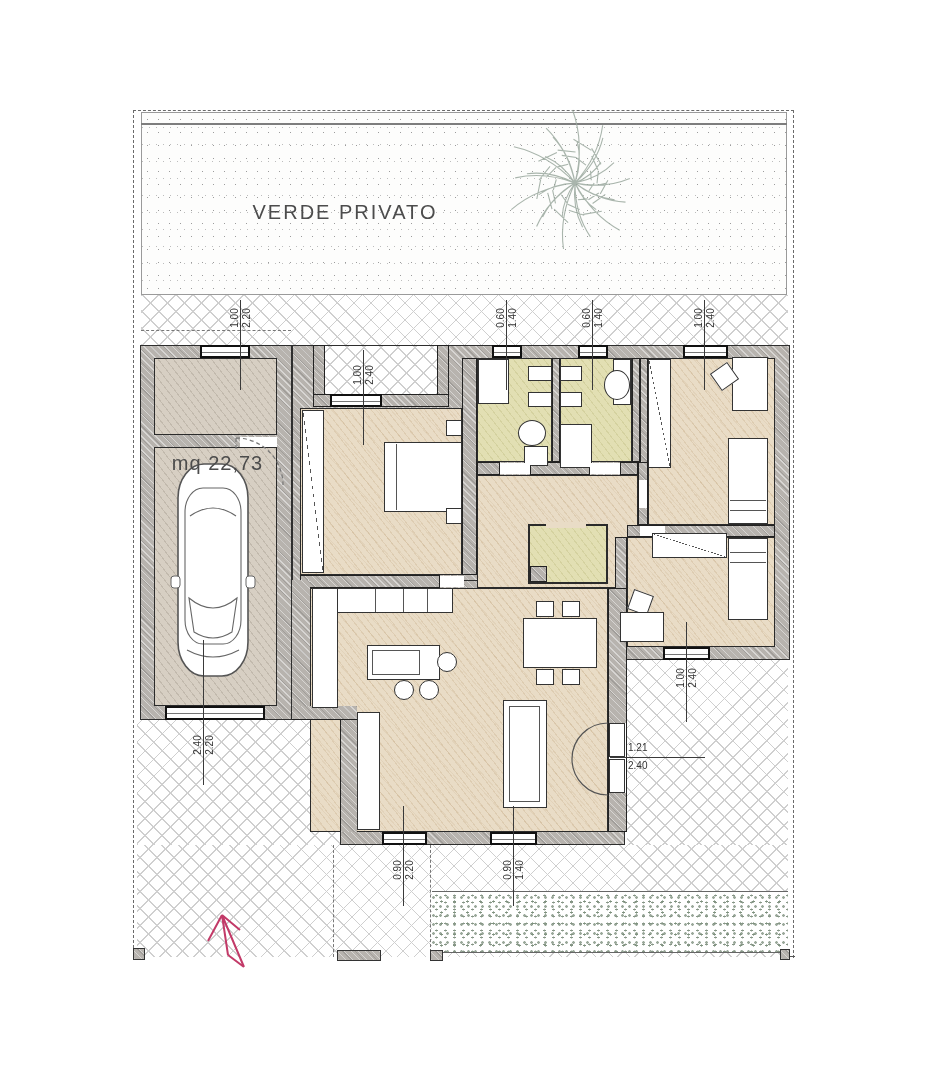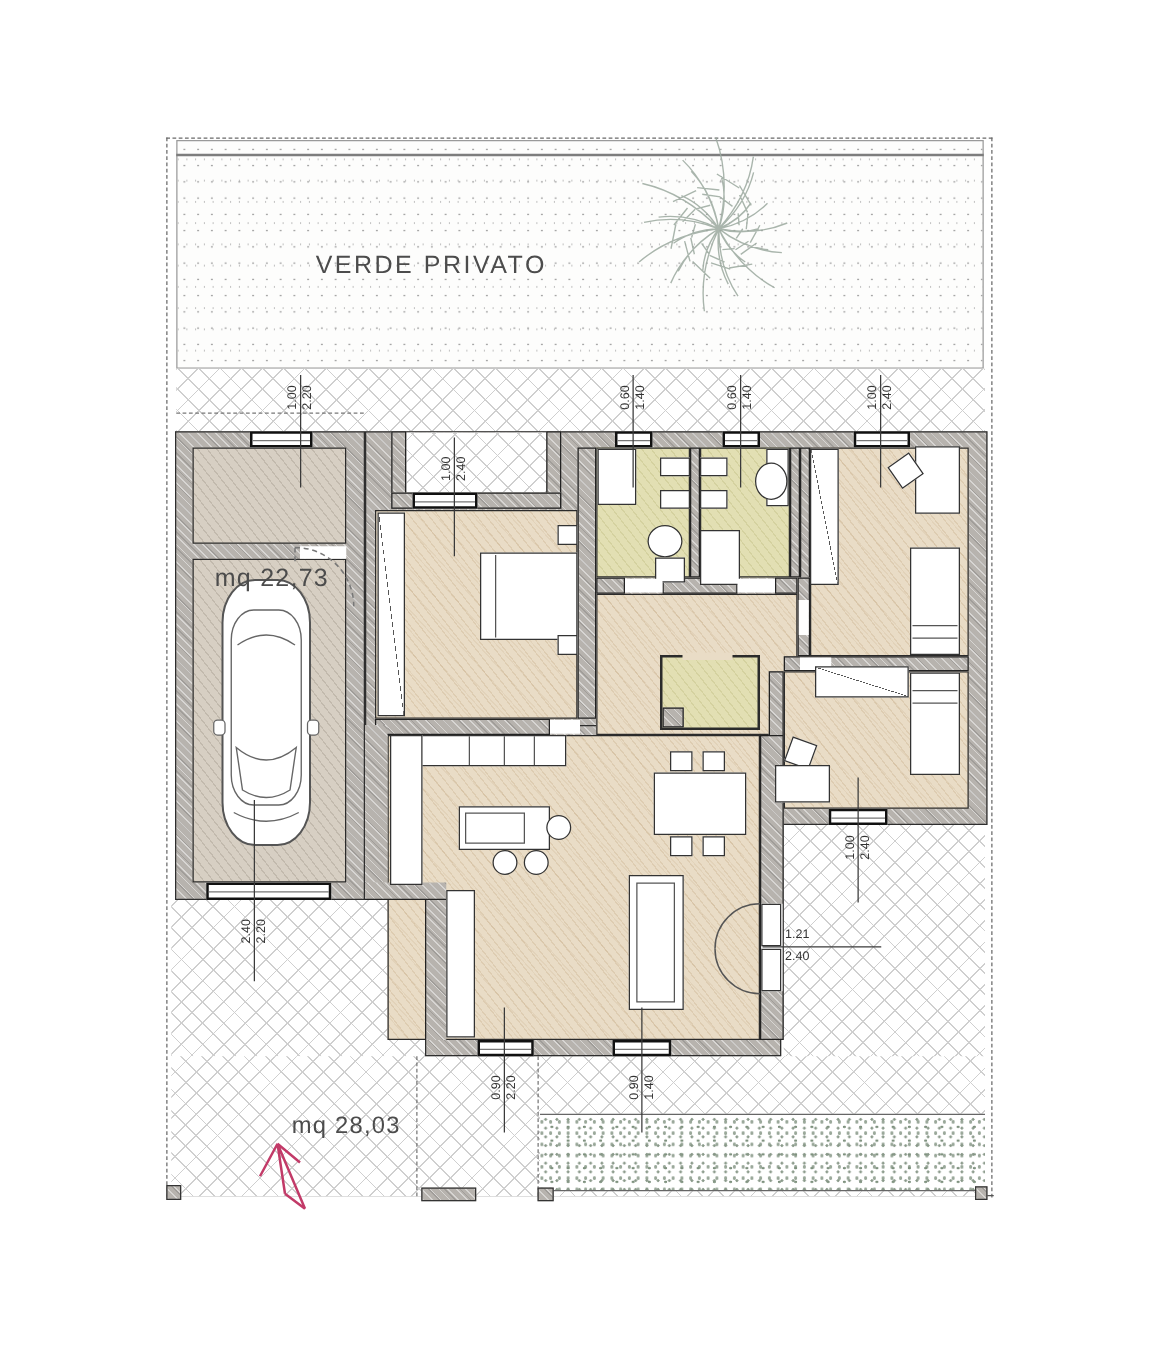--- a/index.html
+++ b/index.html
@@ -231,19 +231,18 @@
   <div class="abs dim v" style="left:484px;top:306px;width:46px;height:24px"><span>0.60</span><br><span>1.40</span></div>
   <div class="abs dim v" style="left:570px;top:306px;width:46px;height:24px"><span>0.60</span><br><span>1.40</span></div>
   <div class="abs dim v" style="left:682px;top:306px;width:46px;height:24px"><span>1.00</span><br><span>2.40</span></div>
   <div class="abs dim v" style="left:664px;top:666px;width:46px;height:24px"><span>1.00</span><br><span>2.40</span></div>
   <div class="abs dim h" style="left:628px;top:739px;width:32px;height:38px"><span>1.21</span><br><span>2.40</span></div>
   <div class="abs dim v" style="left:181px;top:733px;width:46px;height:24px"><span>2.40</span><br><span>2.20</span></div>
   <div class="abs dim v" style="left:381px;top:858px;width:46px;height:24px"><span>0.90</span><br><span>2.20</span></div>
   <div class="abs dim v" style="left:491px;top:858px;width:46px;height:24px"><span>0.90</span><br><span>1.40</span></div>
 
   <div class="abs planlabel" style="left:140px;top:452px;width:155px;font-size:20px;letter-spacing:1px">mq 22,73</div>
-  <div class="abs planlabel" style="left:162px;top:890px;width:230px;font-size:19px;letter-spacing:1px">mq 28,03</div>
 
   <svg style="left:200px;top:905px" width="60" height="66" viewBox="0 0 60 66">
     <path d="M22,10 L8,36 M22,10 L40,25 M22,10 L44,62 M22,10 L28,50 M28,50 L44,62" fill="none" stroke="var(--arrow_magenta,#c23a68)" stroke-width="2"></path>
   </svg>
 
 </div>
 
 </body></html>

